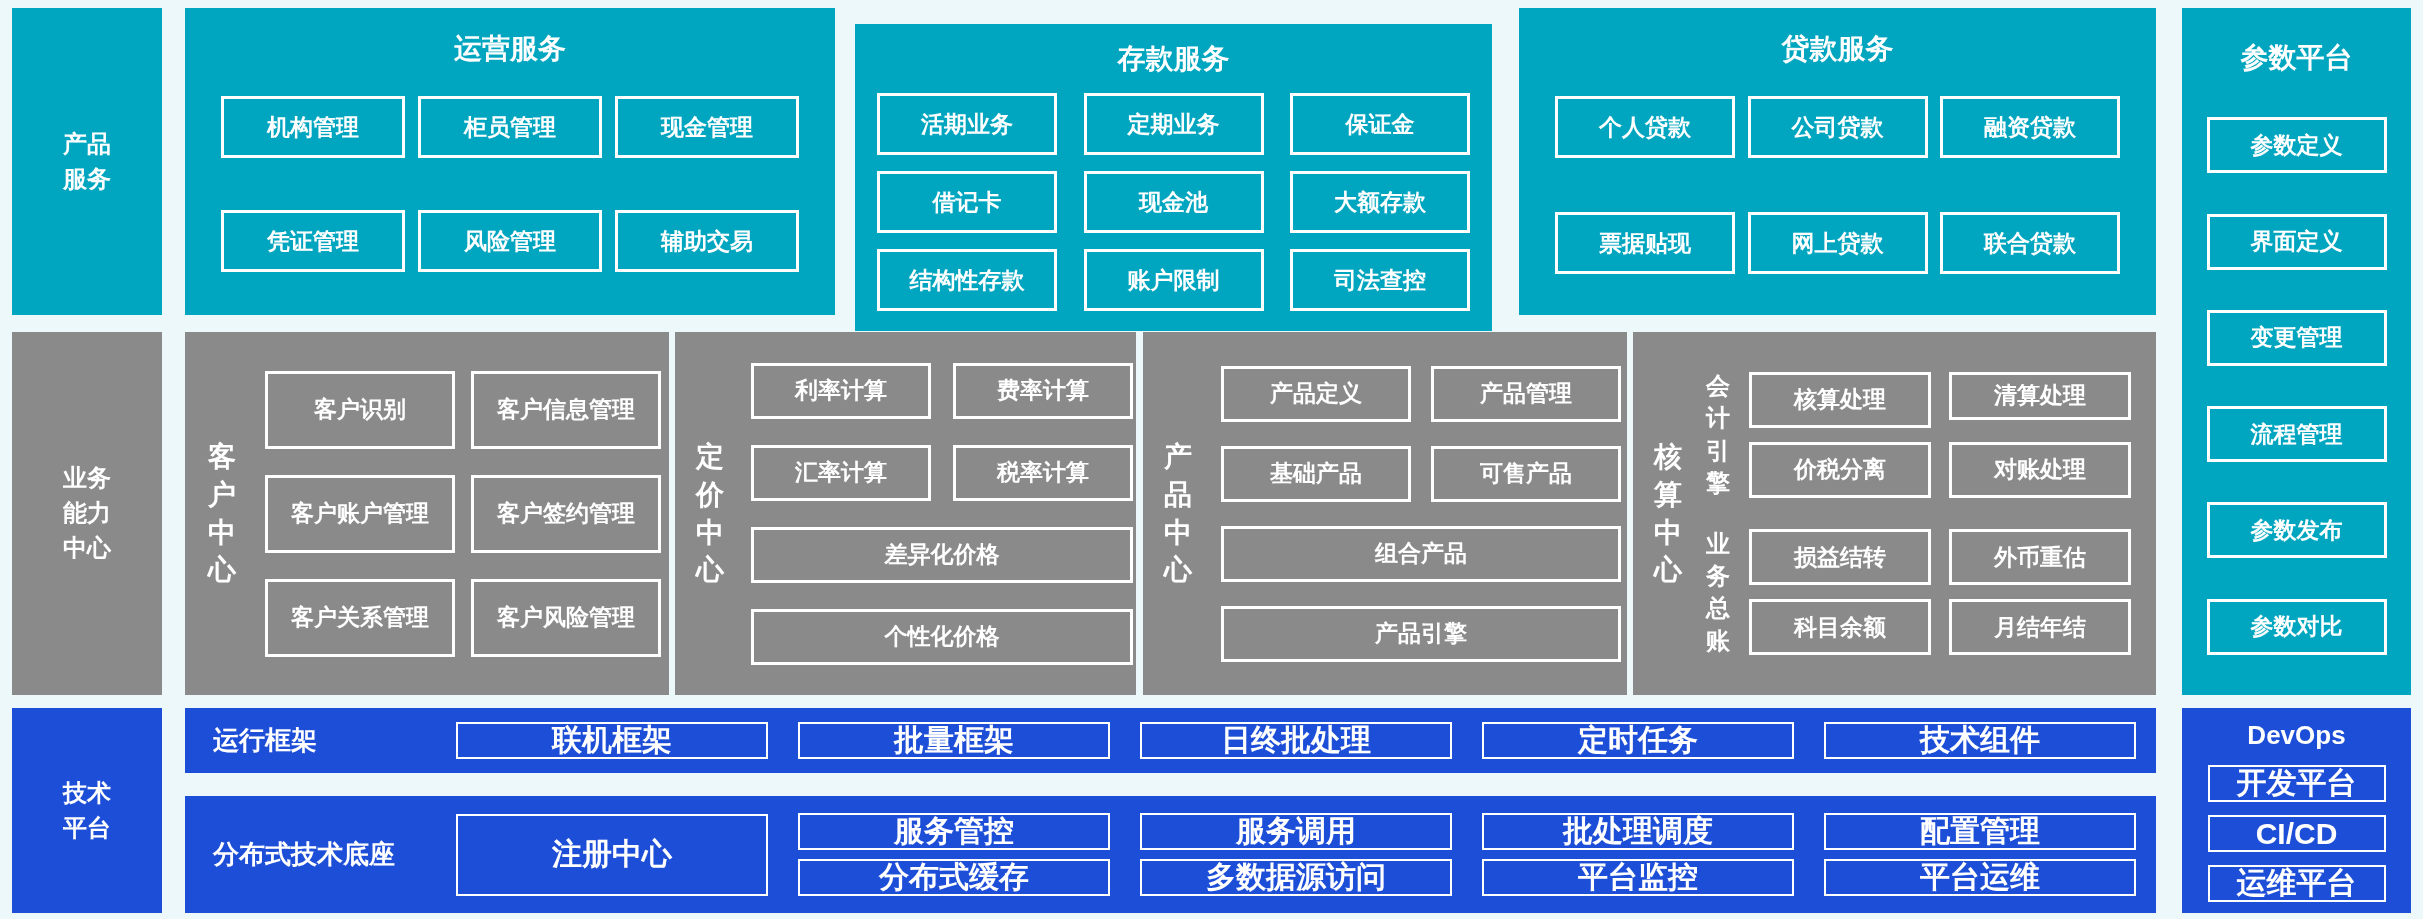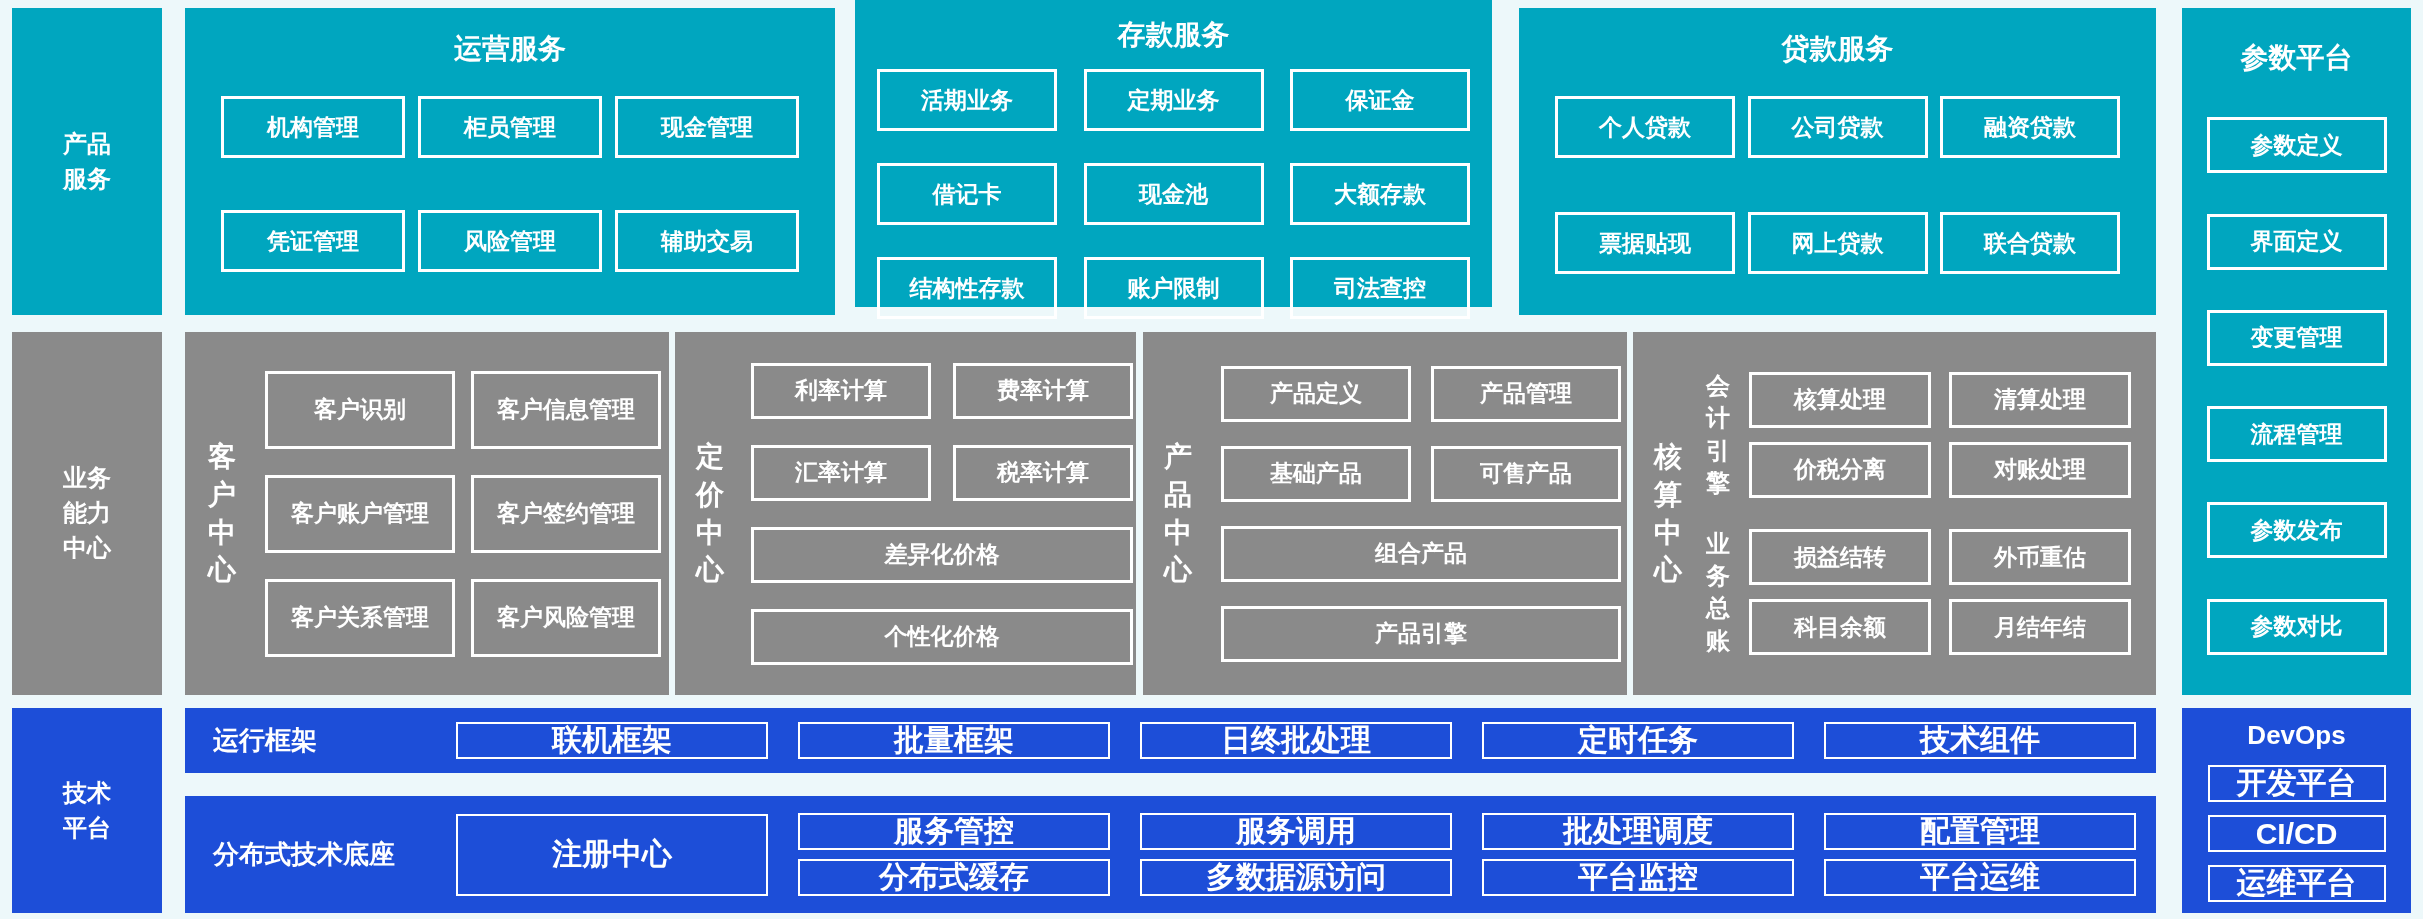--- a/index.html
+++ b/index.html
@@ -56,23 +56,23 @@
     <div class="g3" style="margin-top:28px;row-gap:52px;">
         <div class="box">机构管理</div>
         <div class="box">柜员管理</div>
         <div class="box">现金管理</div>
         <div class="box">凭证管理</div>
         <div class="box">风险管理</div>
         <div class="box">辅助交易</div>
       </div>
   </div>
 
-  <div class="sec teal" style="left:855px;top:0;width:637px;height:307px;">
+  <div class="sec teal" style="left:855px;top:24px;width:637px;height:307px;">
     <div class="sec-title" style="padding-top:16px;">存款服务</div>
-    <div class="g3" style="grid-template-columns:repeat(3,180px);padding:0 22px;margin-top:15px;row-gap:32px;">
+    <div class="g3" style="grid-template-columns:repeat(3,180px);padding:0 22px;margin-top:15px;row-gap:16px;">
         <div class="box">活期业务</div>
         <div class="box">定期业务</div>
         <div class="box">保证金</div>
         <div class="box">借记卡</div>
         <div class="box">现金池</div>
         <div class="box">大额存款</div>
         <div class="box">结构性存款</div>
         <div class="box">账户限制</div>
         <div class="box">司法查控</div>
       </div>
@@ -163,21 +163,21 @@
 中
 心</div>
     <div style="margin-left:12px;display:flex;flex-direction:column;gap:28px;">
       <div class="hub">
         <div class="vlabel" style="width:34px;font-size:24px;margin-right:14px;">会
 计
 引
 擎</div>
         <div class="grid2" style="grid-template-columns:repeat(2,182px);gap:14px 18px;">
             <div class="box mid" style="height: 56px;">核算处理</div>
-            <div class="box mid" style="height: 56px;">清算处理</div>
+            <div class="box mid" style="height: 48px;">清算处理</div>
             <div class="box mid" style="height: 56px;">价税分离</div>
             <div class="box mid" style="height: 56px;">对账处理</div>
           </div>
       </div>
       <div class="hub">
         <div class="vlabel" style="width:34px;font-size:24px;margin-right:14px;">业
 务
 总
 账</div>
         <div class="grid2" style="grid-template-columns:repeat(2,182px);gap:14px 18px;">

